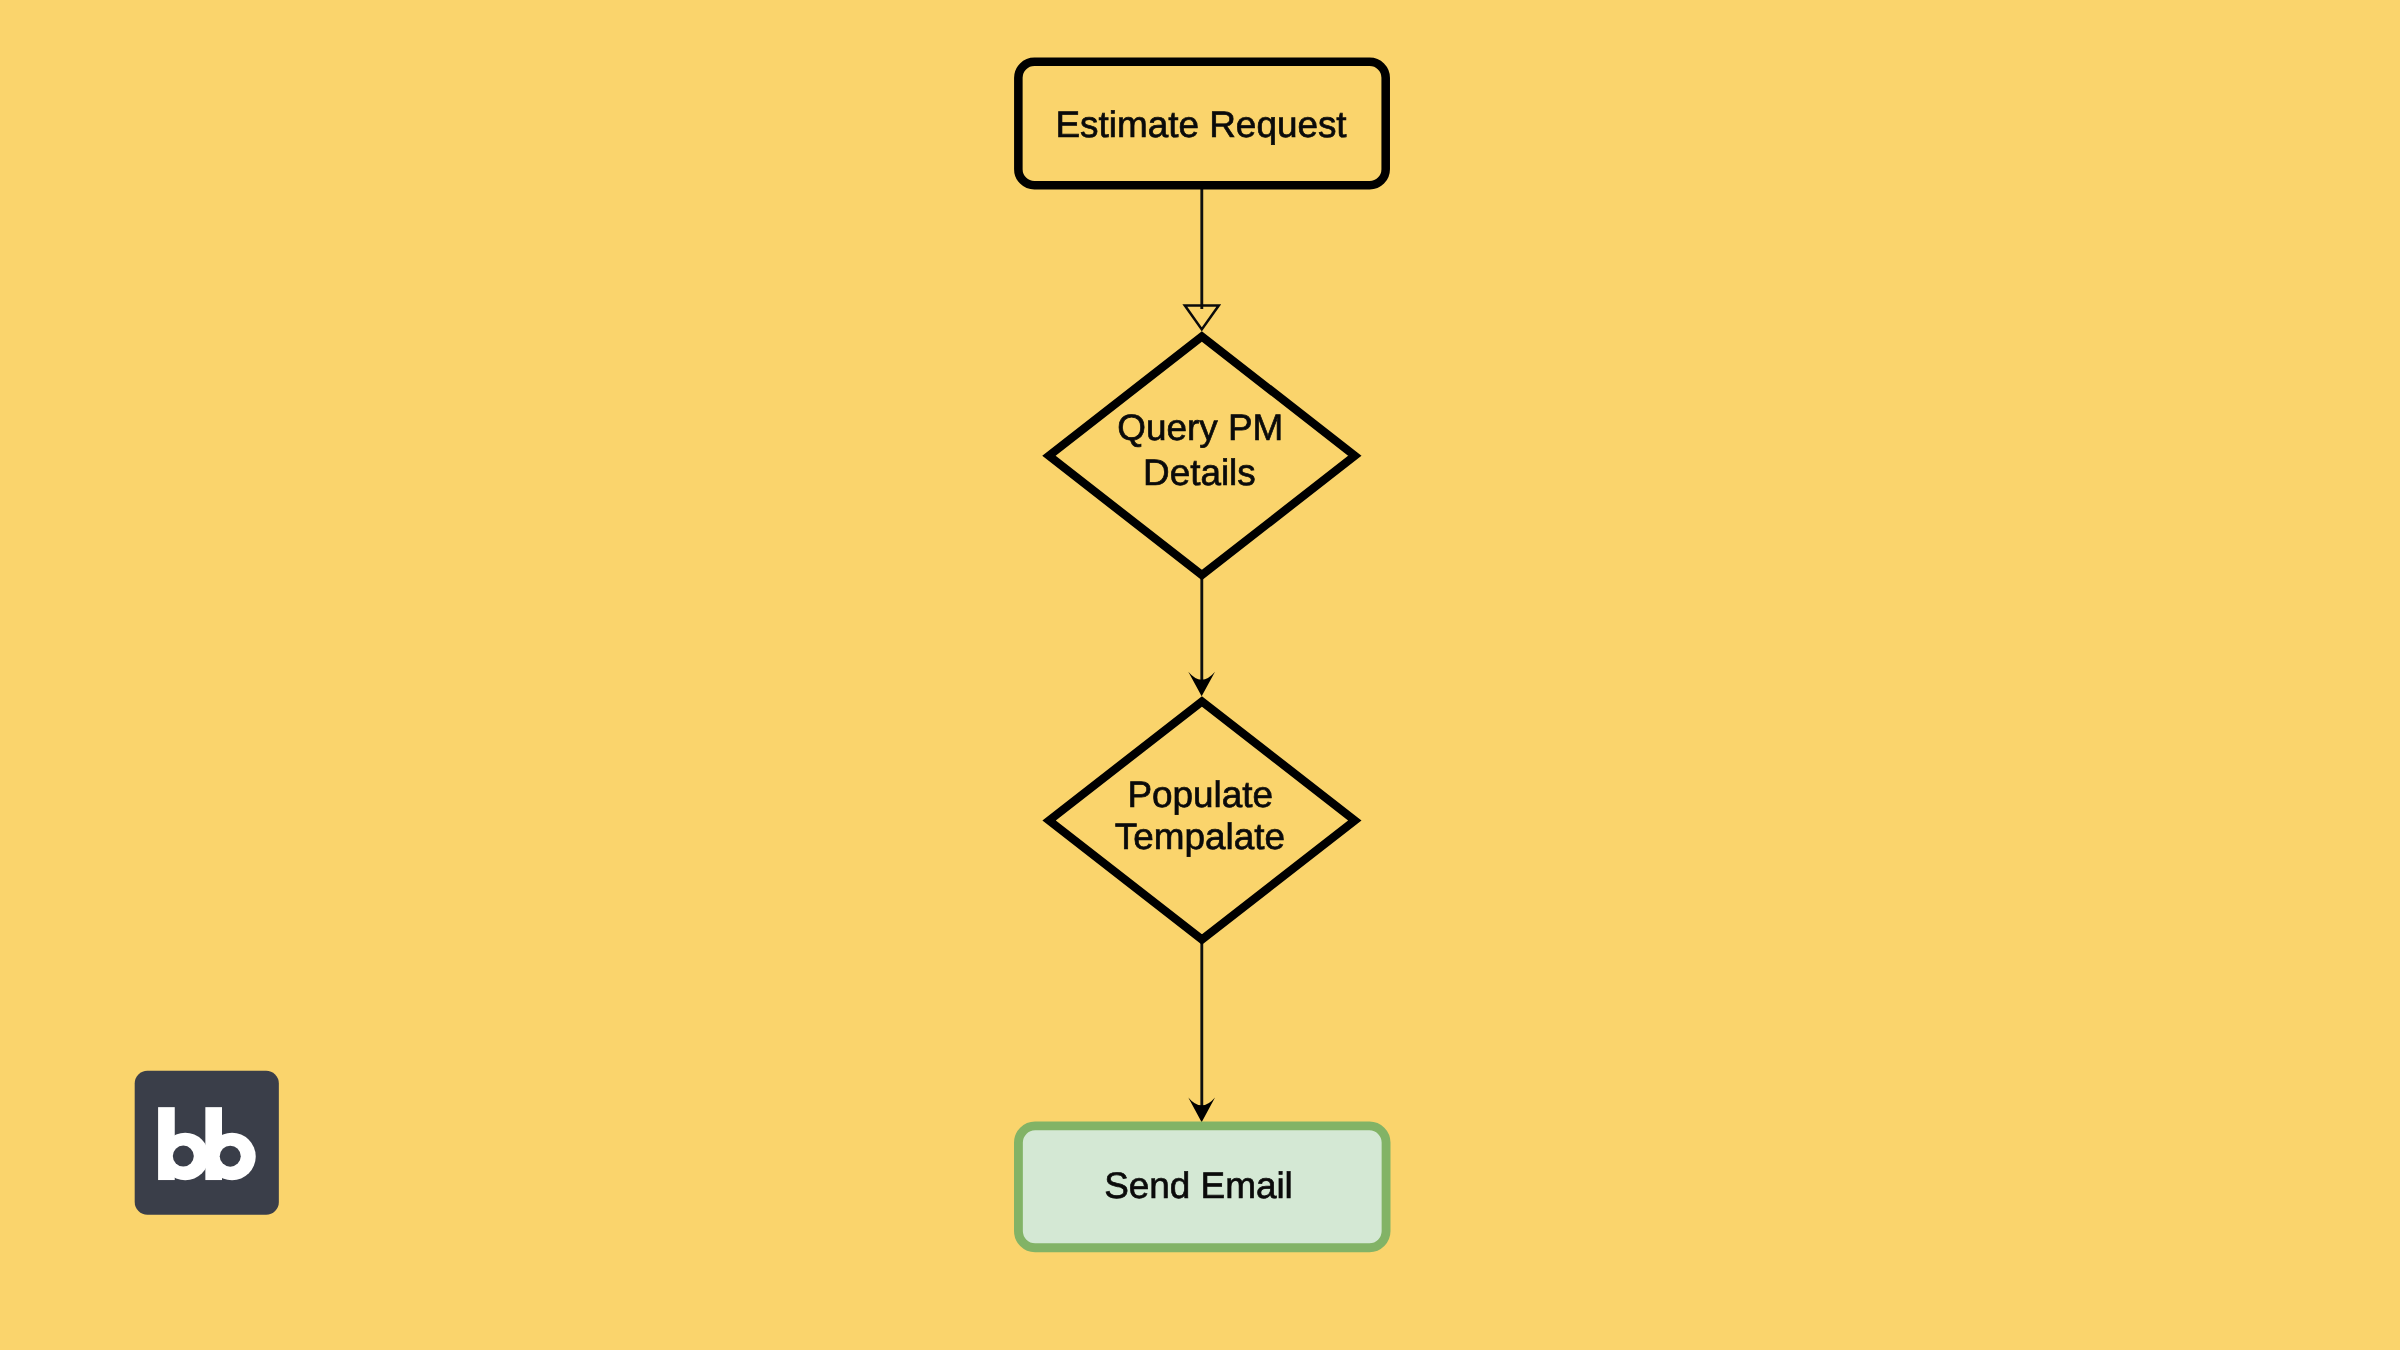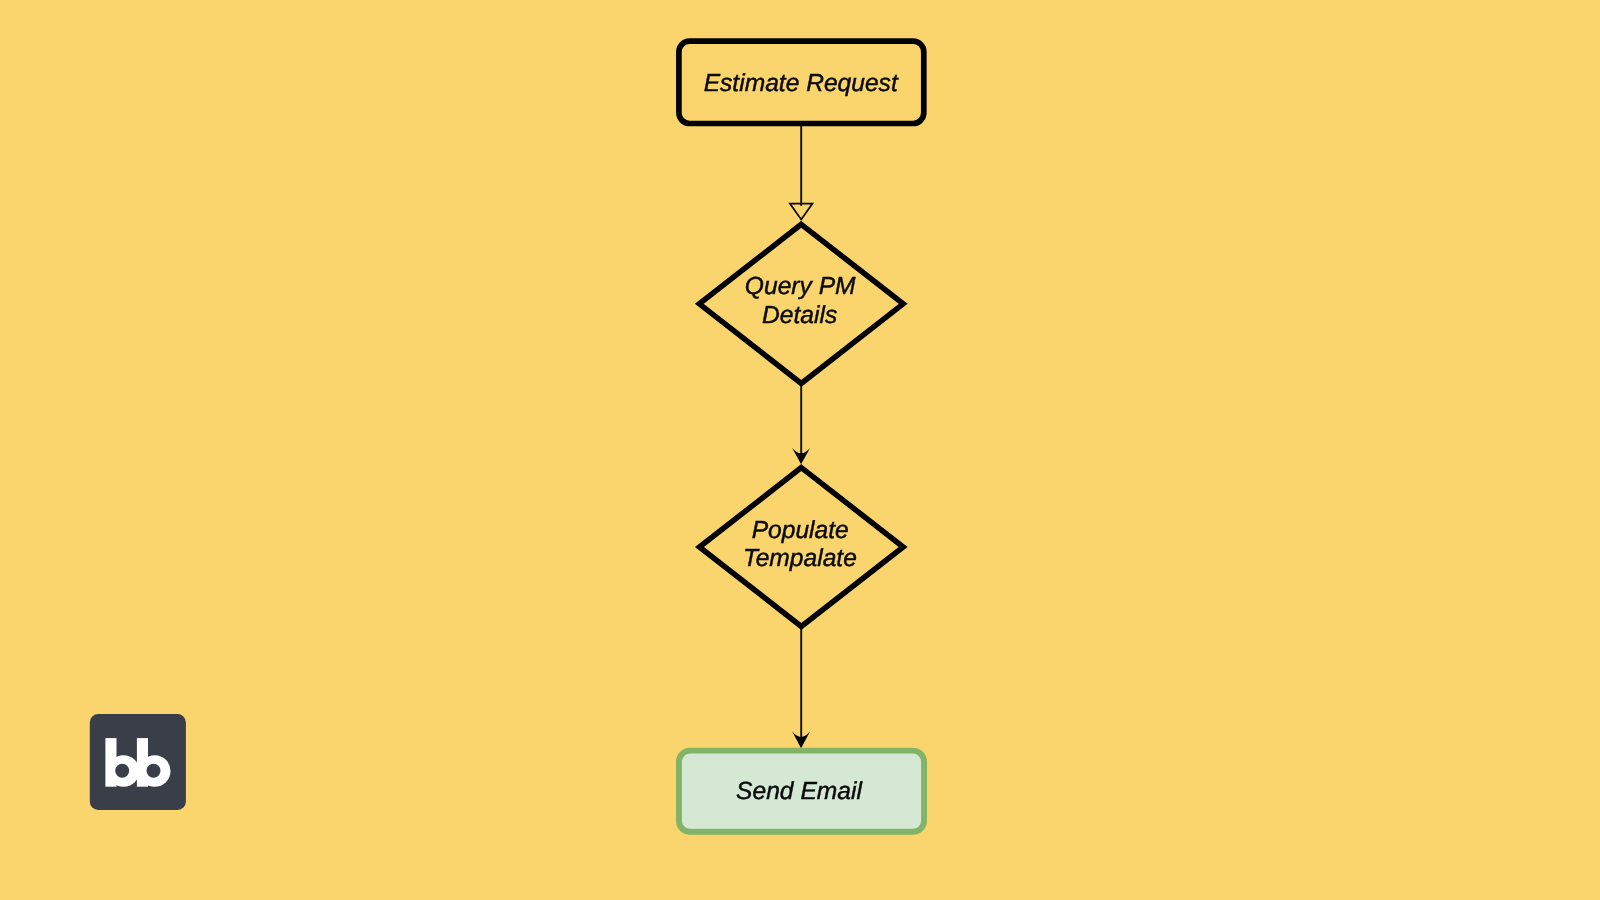--- a/index.html
+++ b/index.html
@@ -2,21 +2,21 @@
 <html><head>
 <meta charset="utf-8">
 <title>Flowchart</title>
 <style>
   html, body { margin:0; padding:0; }
   body {
     width:1600px; height:900px; overflow:hidden;
     background:#FAD46C;
     font-family:"Liberation Sans", sans-serif;
   }
-  #stage { position:relative; width:1600px; height:800px;font-style:italic; }
+  #stage { position:relative; width:1600px; height:800px; }
   svg.diagram {
     position:absolute; left:0; top:0; width:1600px; height:900px; display:block;
     shape-rendering:geometricPrecision;
     text-rendering:geometricPrecision;
   }
   text.node-label {
     font-family:"Liberation Sans", sans-serif;
     font-size:24.6px;
     fill:#0a0a0a;
     stroke:#0a0a0a;

